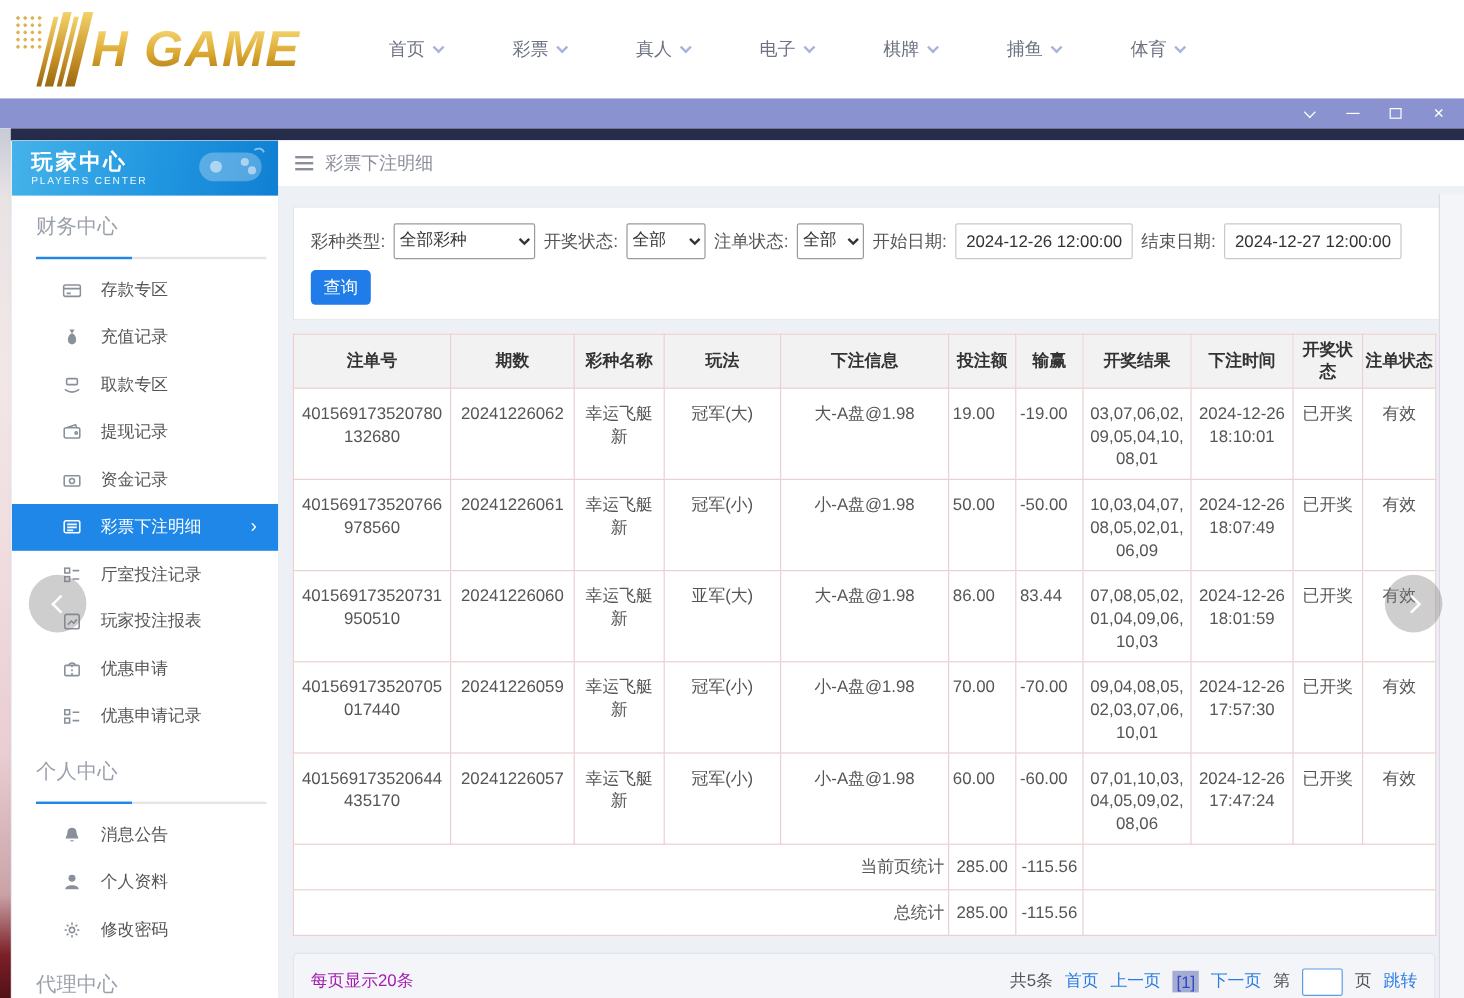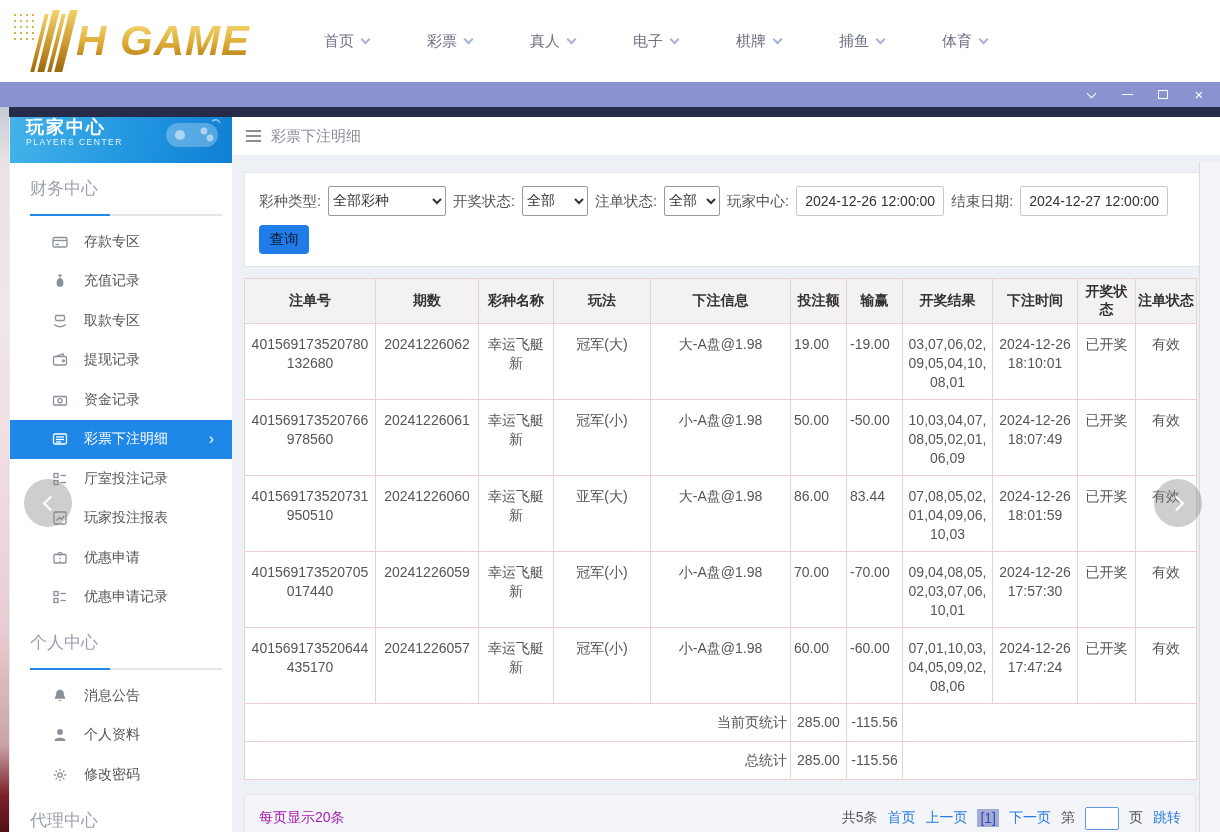--- a/index.html
+++ b/index.html
@@ -30,21 +30,21 @@
   .sq { width:10px; height:9px; border:1.5px solid #fff; }
 
   
   .app { position:absolute; left:0; top:107px; width:1220px; height:725px; background:#edf0f5; }
   .left-strip { position:absolute; left:0; top:0; width:9px; height:725px;
     background:linear-gradient(180deg,#c6cbd6 0%,#e9e3e4 8%,#f2e7e7 28%,#f0dbde 52%,#e9cdd2 72%,#caa3a8 88%,#7c2026 95%,#521116 100%); }
   .dark-strip { position:absolute; left:9px; top:0; width:1211px; height:10px; background:#262c4a; }
 
   
   .sidebar { position:absolute; left:10px; top:10px; width:222px; height:715px; background:#fff; overflow:hidden; box-shadow:2px 0 6px rgba(0,0,0,.07); }
-  .side-header { height:46px; background:linear-gradient(100deg,#45b3ea 0%,#2196e0 55%,#0f7fd3 100%); display:flex; align-items:flex-start; justify-content:space-between; padding:0 10px 0 16px; }
+  .side-header { height:46px; background:linear-gradient(100deg,#45b3ea 0%,#2196e0 55%,#0f7fd3 100%); display:flex; align-items:center; justify-content:space-between; padding:0 10px 0 16px; }
   .sh-title { font-size:18px; font-weight:bold; color:#fff; letter-spacing:2px; line-height:20px; }
   .sh-sub { font-size:8.5px; color:#eaf6ff; letter-spacing:1.5px; }
   .sec-title { margin:14px 10px 0 20px; font-size:17px; color:#9ba1ac; }
   .sec-divider { margin:14px 10px 6px 20px; height:2px; background:#e3e5e8; position:relative; }
   .sec-divider span { position:absolute; left:0; top:0; height:2px; width:80px; background:#1e87e8; }
   .s-item { height:39.5px; display:flex; align-items:center; padding-left:42px; gap:16px; font-size:14px; color:#555; cursor:pointer; position:relative; }
   .s-item .icn { width:16px; height:16px; display:inline-flex; }
   .s-item .icn svg { width:16px; height:16px; stroke:#8a9099; fill:none; stroke-width:1.3; }
   .s-item .icn.filled svg { fill:#8a9099; stroke:none; }
   .s-item.active { background:#1e87e8; color:#fff; }
@@ -63,21 +63,21 @@
   .crumb-bar { height:38px; background:#fff; display:flex; align-items:center; gap:10px; padding-left:14px; }
   .hamburger i { display:block; width:15px; height:2px; background:#8b8f99; margin:3px 0; }
   .crumb-title { font-size:15px; color:#8b8f99; }
 
   .filter-panel { margin:17px 24px 0 12px; width:1032px; background:#fff; border:1px solid #e4e4e7; padding:13px 14px 12px; }
   .f-row { display:flex; align-items:center; gap:7px; flex-wrap:nowrap; }
   .f-label { font-size:14.5px; color:#555; white-space:nowrap; }
   .f-select { height:30px; border:1px solid #9a9a9a; border-radius:2px; background:#fff; font-size:14px; color:#333; font-family:Liberation Mono, monospace; }
   .sel-type { width:118px; } .sel-draw { width:66px; } .sel-order { width:56px; }
   .date-input { width:148px; height:30px; border:1px solid #c9c9c9; border-radius:2px; font-size:14px; color:#333; padding:0 8px; font-family:inherit; }
-  .query-btn { margin-top:9px; width:50px; height:29px; background:#1f7ce8; color:#0f172a; border:none; border-radius:4px; font-size:14.5px; cursor:pointer; font-family:Liberation Sans, sans-serif; }
+  .query-btn { margin-top:9px; width:50px; height:29px; background:#1f7ce8; color:#ffffff; border:none; border-radius:4px; font-size:14.5px; cursor:pointer; font-family:Liberation Sans, sans-serif; }
 
   .table-wrap { margin:11px 24px 0 12px; width:952px; }
   table { border-collapse:collapse; table-layout:fixed; width:952px; background:#fff; }
   th,td { border:1px solid #eccfd2; font-size:14px; overflow:hidden; }
   th { background:#f2f2f2; color:#333; font-weight:bold; height:38px; padding:4px 2px; }
   td { color:#555; text-align:center; vertical-align:top; padding:11px 3px 4px; line-height:1.35; }
   tr.data td { height:76px; }
   td.c0, td.c7 { word-break:break-all; }
   td.c5, td.c6 { text-align:left; padding-right:5px; }
   tr.sum td { height:38px; vertical-align:middle; padding:4px 3px; }
@@ -335,21 +335,21 @@
       </div>
 
       <section class="filter-panel">
         <div class="f-row">
           <span class="f-label">彩种类型:</span>
           <select class="f-select sel-type"><option>全部彩种</option></select>
           <span class="f-label">开奖状态:</span>
           <select class="f-select sel-draw"><option>全部</option></select>
           <span class="f-label">注单状态:</span>
           <select class="f-select sel-order"><option>全部</option></select>
-          <span class="f-label">玩家中心:</span>
+          <span class="f-label">开始日期:</span>
           <input class="date-input" value="2024-12-26 12:00:00" style="">
           <span class="f-label">结束日期:</span>
           <input class="date-input" value="2024-12-27 12:00:00" style="">
         </div>
         <button class="query-btn">查询</button>
       </section>
 
       <section class="table-wrap">
         <table>
           <colgroup>

